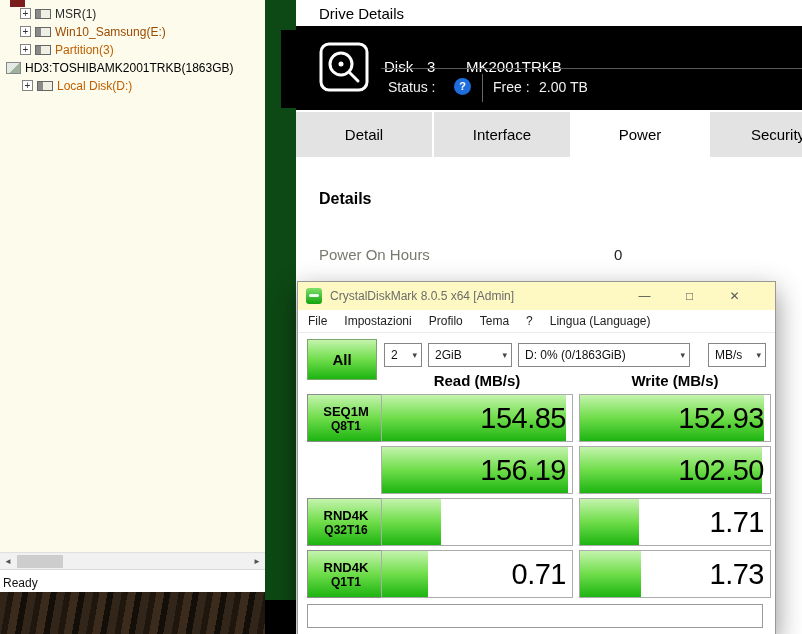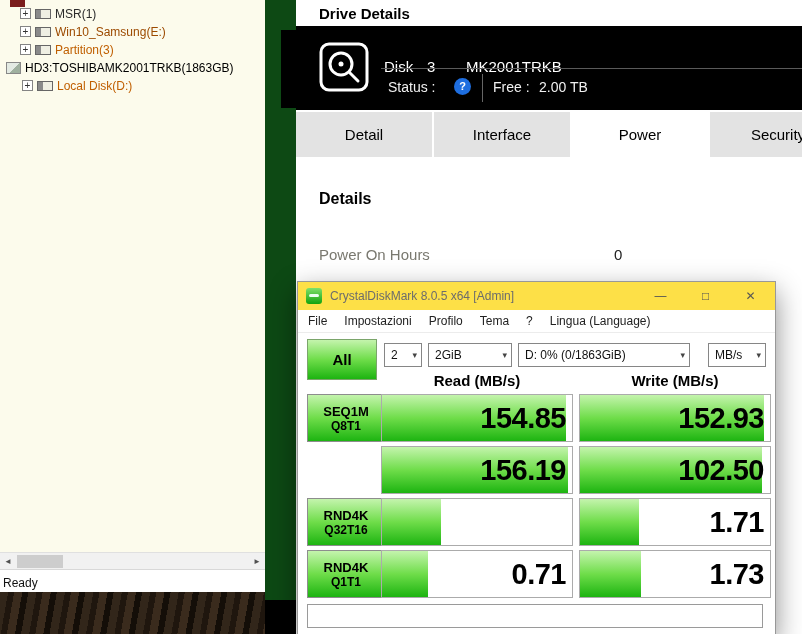--- a/index.html
+++ b/index.html
@@ -32,42 +32,42 @@
   .status-strip{position:absolute;left:0;top:569px;width:265px;height:23px;background:#fff;border-top:1px solid #d8d8d8;}
   .status-text{position:absolute;left:3px;top:6px;font-size:12px;color:#111;}
   .desktop{position:absolute;left:0;top:592px;width:265px;height:42px;
        background:repeating-linear-gradient(100deg,#32261a 0 8px,#1f160e 8px 14px,#3a2b1d 14px 22px,#140e08 22px 28px);}
   
   .green-strip{position:absolute;left:265px;top:0;width:31px;height:634px;background:#0d4914;}
   .strip-black-top{position:absolute;left:281px;top:30px;width:15px;height:78px;background:#000;}
   .strip-black-bottom{position:absolute;left:265px;top:600px;width:31px;height:34px;background:#000;}
   
   .drive-win{position:absolute;left:296px;top:0;width:506px;height:634px;background:#fff;}
-  .dd-title{position:absolute;left:23px;top:5px;font-size:15px;font-weight:bold;color:#000;}
+  .dd-title{position:absolute;left:23px;top:5px;font-size:15px;font-weight:normal;color:#000;}
   .dd-black{position:absolute;left:0;top:26px;width:506px;height:84px;background:#000;color:#fff;}
   .disk-icon{position:absolute;left:21px;top:14px;width:54px;height:54px;}
   .dd-l1{position:absolute;top:16px;font-size:15px;margin-top:16px;}
   .p-disk{left:88px}.p-num{left:131px}.p-model{left:170px}
   .dd-sep{position:absolute;left:85px;right:0;top:42px;border-top:1px solid #5a5a5a;}
   .dd-l2{position:absolute;top:53px;font-size:14px;color:#f0f0f0;}
   .p-status{left:92px}.p-freelab{left:197px}.p-freeval{left:243px}
   .help-badge{position:absolute;left:158px;top:52px;width:17px;height:17px;border-radius:50%;
        background:#1e6ee0;color:#fff;font-size:11px;font-weight:bold;text-align:center;line-height:17px;}
   .dd-vdiv{position:absolute;left:186px;top:48px;height:28px;border-left:1px solid #666;}
   .dd-tabs{position:absolute;left:0;top:112px;height:45px;width:560px;display:flex;gap:2px;background:#fff;}
   .dd-tab{width:136px;background:#e3e3e3;display:flex;align-items:center;justify-content:center;
        font-size:15px;color:#000;cursor:default;}
   .dd-tab.active{background:#fff;}
   .dd-h2{position:absolute;left:23px;top:190px;font-size:16px;font-weight:bold;color:#000;}
   .dd-k{position:absolute;left:23px;top:246px;font-size:15px;color:#79786f;}
   .dd-v{position:absolute;left:318px;top:246px;font-size:15px;color:#222;}
   
   .cdm{position:absolute;left:297px;top:281px;width:477px;height:353px;background:#fff;
        border:1px solid #989898;box-sizing:content-box;box-shadow:0 10px 26px rgba(0,0,0,.45);}
-  .cdm-titlebar{height:28px;display:flex;align-items:center;padding:0 2px 0 8px;background:#fde047;}
+  .cdm-titlebar{height:28px;display:flex;align-items:center;padding:0 18px 0 8px;background:#fef9c3;}
   .cdm-appicon{width:16px;height:16px;margin-right:8px;border-radius:3px;
        background:linear-gradient(180deg,#7fe06a,#12a30e);position:relative;flex:0 0 auto;}
   .cdm-appicon:after{content:"";position:absolute;left:3px;top:6px;width:10px;height:3px;background:#eafff0;border-radius:2px;}
   .cdm-title-text{flex:1;font-size:12px;color:#6c6c6c;white-space:nowrap;overflow:hidden;}
   .wbtn{width:45px;text-align:center;color:#555;font-size:12px;cursor:default;}
   .cdm-menu{height:22px;display:flex;align-items:center;gap:17px;padding:0 10px;
        font-size:12px;color:#222;border-bottom:1px solid #ececec;}
   .menu-item{cursor:default;}
   .all-btn{position:absolute;left:9px;top:57px;width:70px;height:41px;background:var(--g);
        border:1px solid #7ba56b;box-sizing:border-box;display:flex;align-items:center;justify-content:center;
@@ -82,21 +82,21 @@
   .rowlab{position:absolute;left:9px;width:78px;height:48px;box-sizing:border-box;background:var(--g);
        border:1px solid #8d8d8d;display:flex;flex-direction:column;align-items:center;justify-content:center;
        font-weight:bold;color:#000;}
   .rowlab .n{font-size:13px;line-height:15px;}
   .rowlab .q{font-size:12px;line-height:14px;}
   .cell{position:absolute;width:192px;height:48px;box-sizing:border-box;background:#fff;
        border:1px solid #ababab;overflow:hidden;}
   .cellL{left:83px}.cellR{left:281px}
   .t0{top:112px}.t1{top:164px}.t2{top:216px}.t3{top:268px}
   .bar{position:absolute;left:0;top:0;bottom:0;background:var(--g);}
-  .val{position:absolute;right:6px;top:0;line-height:46px;font-size:29px;font-weight:bold;color:#000;letter-spacing:-0.5px;}
+  .val{position:absolute;right:6px;top:0;line-height:46px;font-size:29px;font-weight:normal;color:#000;letter-spacing:-0.5px;}
   .comment-input{position:absolute;left:9px;top:322px;width:456px;height:24px;box-sizing:border-box;
        border:1px solid #9a9a9a;background:#fff;font-size:12px;padding:0 5px;outline:none;}
 </style>
 </head>
 <body>
 
 <div class="tree-panel">
   <div class="partial-red"></div>
 
   <div class="tree-row tr0">

